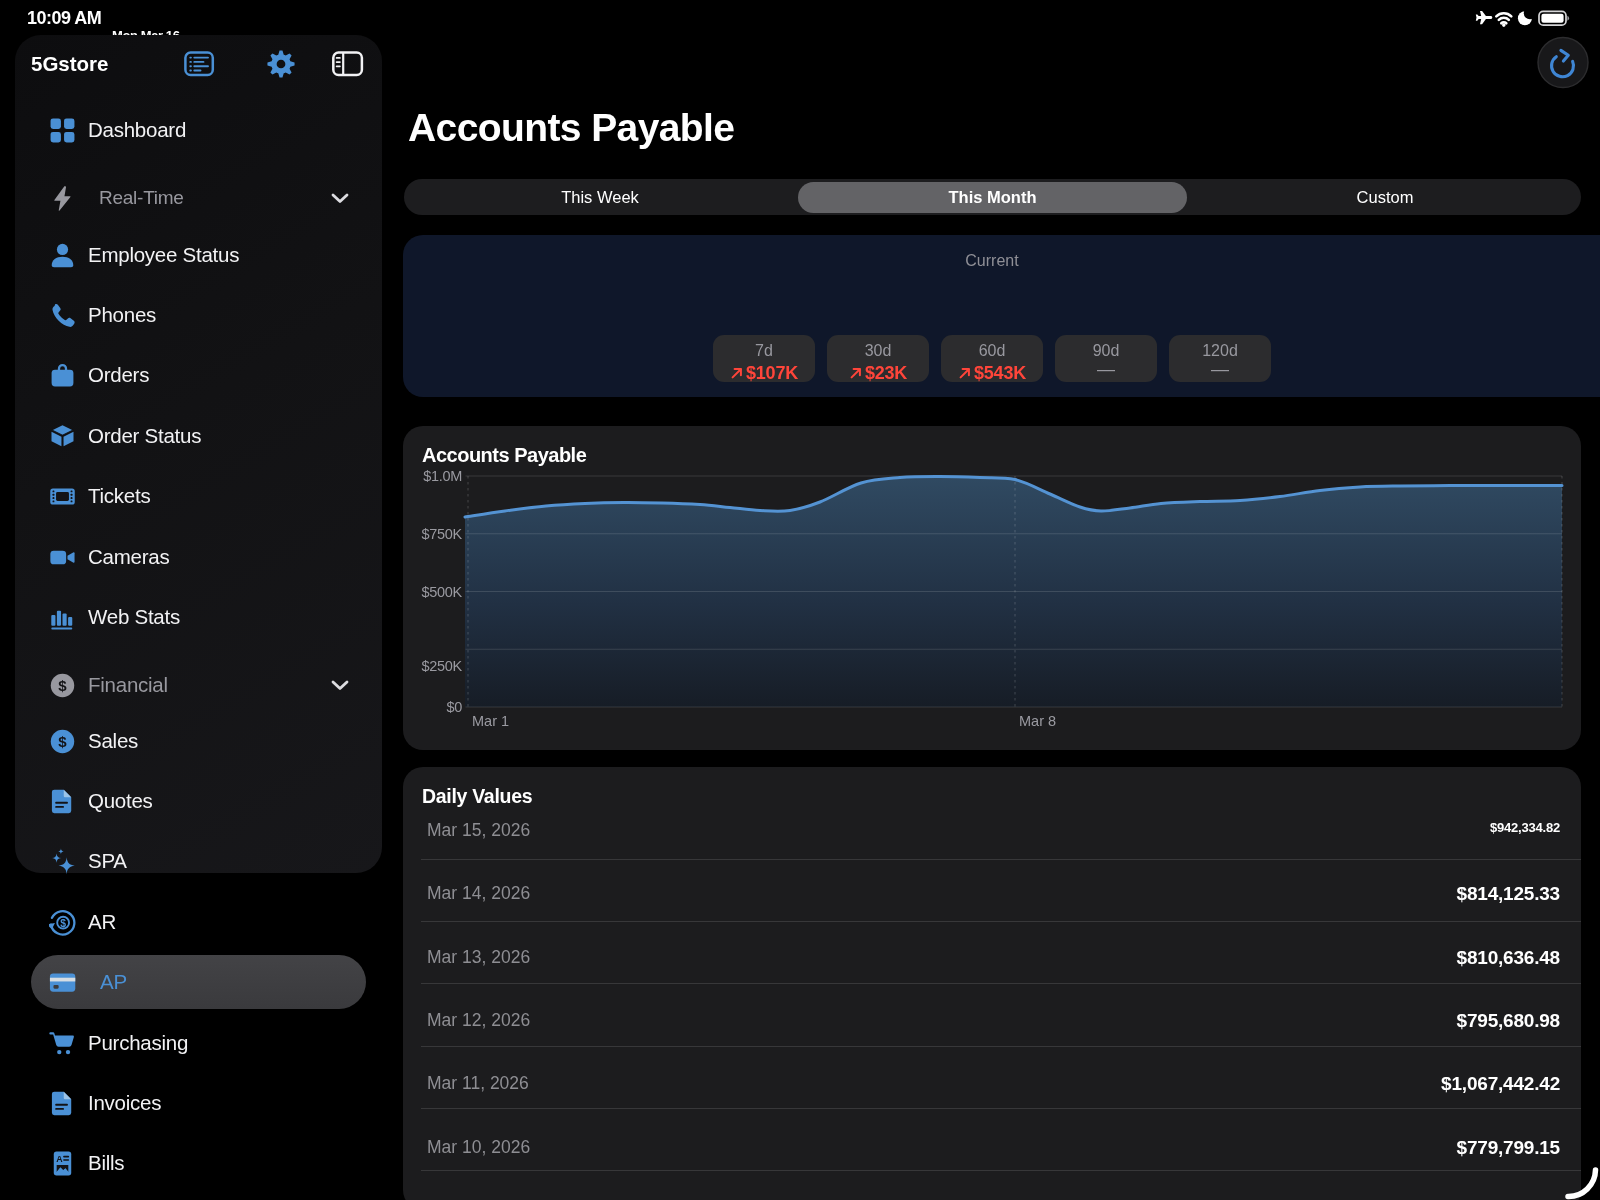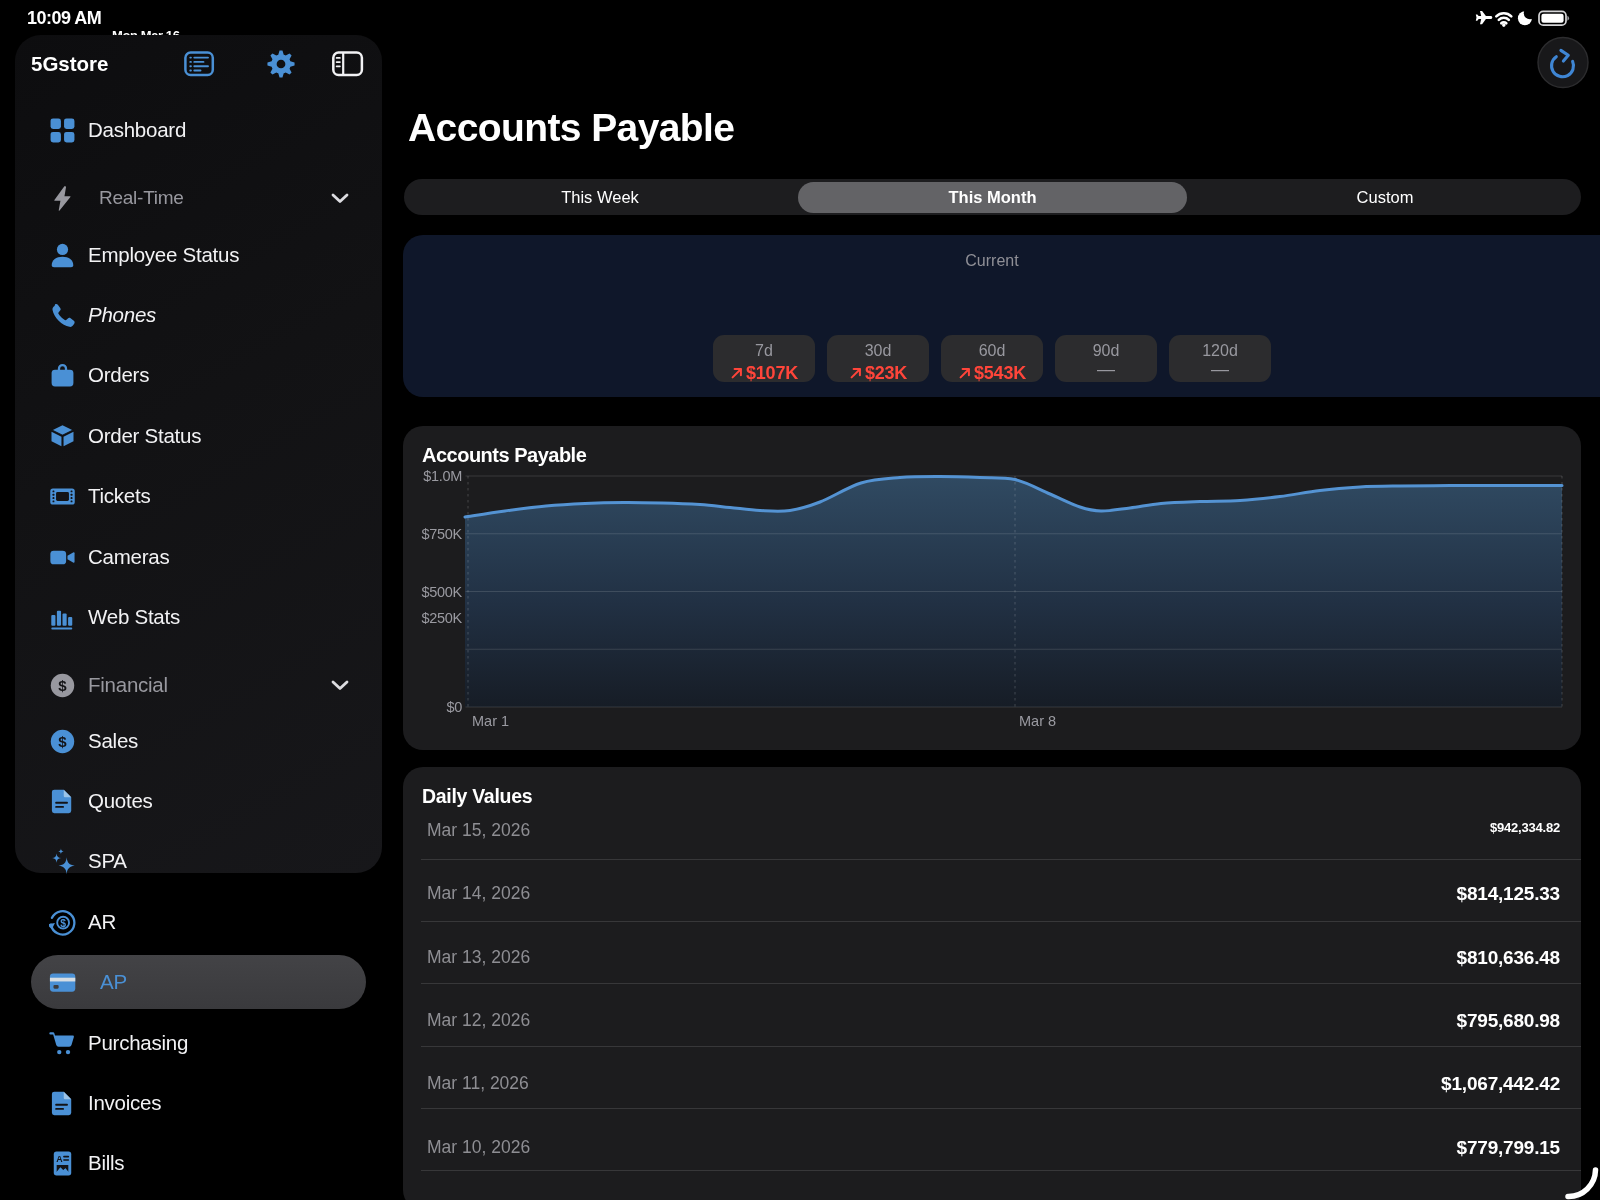--- a/index.html
+++ b/index.html
@@ -87,21 +87,21 @@
   <svg class="abs" style="left:33.5px; top:206.5px;" width="27" height="27" viewBox="0 0 26 26">
       <g fill="#4a90d5">
         <circle cx="13" cy="7.2" r="5.4"></circle>
         <path d="M13 14.2 c6.2 0 10.4 3.3 10.4 8.2 0 1.2-0.9 1.9-2.2 1.9 H4.8 c-1.3 0-2.2-0.7-2.2-1.9 0-4.9 4.2-8.2 10.4-8.2 z"></path>
       </g>
     </svg>
   <div class="abs" style="left:73px; top:207px; font-size:20.5px; line-height:26px; letter-spacing:-0.25px; color:#f2f2f4;">Employee Status</div>
   <svg class="abs" style="left:33.5px; top:266.5px;" width="27" height="27" viewBox="0 0 26 26">
       <path fill="#4a90d5" d="M5.9 2.1 c0.9-0.5 2-0.3 2.6 0.5 l2.3 3.1 c0.6 0.8 0.6 1.9-0.1 2.6 l-1.5 1.7 c-0.3 0.3-0.3 0.8-0.1 1.2 0.7 1.2 1.6 2.4 2.7 3.5 1.1 1.1 2.3 2 3.5 2.7 0.4 0.2 0.9 0.2 1.2-0.1 l1.7-1.5 c0.7-0.7 1.8-0.7 2.6-0.1 l3.1 2.3 c0.8 0.6 1 1.7 0.5 2.6 l-0.8 1.4 c-0.8 1.4-2.3 2.2-3.9 1.9 -3.6-0.7-7.3-2.8-10.4-5.9 C6.2 15 4.1 11.3 3.4 7.7 3.1 6.1 3.9 4.6 5.3 3.8 Z"></path>
     </svg>
-  <div class="abs" style="left:73px; top:267px; font-size:20.5px; line-height:26px; letter-spacing:-0.25px; color:#f2f2f4;font-style:italic;">Phones</div>
+  <div class="abs" style="left:73px; top:267px; font-size:20.5px; line-height:26px; letter-spacing:-0.25px; color:#f2f2f4;">Phones</div>
   <svg class="abs" style="left:33.5px; top:326.5px;" width="27" height="27" viewBox="0 0 26 26">
       <g fill="#4a90d5">
         <path d="M8.5 8.3 V6.4 a4.5 4.5 0 0 1 9.0 0 V8.3 h-2.2 V6.4 a2.3 2.3 0 0 0 -4.6 0 V8.3 Z"></path>
         <rect x="2.5" y="7.4" width="21" height="16.2" rx="3.3"></rect>
       </g>
     </svg>
   <div class="abs" style="left:73px; top:327px; font-size:20.5px; line-height:26px; letter-spacing:-0.25px; color:#f2f2f4;">Orders</div>
   <svg class="abs" style="left:33.5px; top:387.5px;" width="27" height="27" viewBox="0 0 26 26">
       <g fill="#4a90d5">
         <path d="M13 2.2 L22.8 7.0 L13 11.8 L3.2 7.0 Z"></path>
@@ -301,21 +301,21 @@
   <g stroke="rgba(255,255,255,0.18)" stroke-width="1" stroke-dasharray="2.5 3.5">
     <line x1="468" y1="476" x2="468" y2="707"></line>
     <line x1="1015" y1="476" x2="1015" y2="707"></line>
     <line x1="1562" y1="476" x2="1562" y2="707"></line>
   </g>
   <path fill="none" stroke="#5493d3" stroke-width="3" stroke-linecap="round" d="M465.0 517.0 C471.7 516.0 491.5 512.8 505.0 511.0 C518.5 509.2 532.7 507.2 546.0 506.0 C559.3 504.8 572.0 504.1 585.0 503.5 C598.0 502.9 611.2 502.6 624.0 502.5 C636.8 502.4 649.3 502.7 662.0 503.0 C674.7 503.3 688.7 503.8 700.0 504.5 C711.3 505.2 720.0 506.5 730.0 507.5 C740.0 508.5 750.0 510.0 760.0 510.5 C770.0 511.0 780.0 511.9 790.0 510.5 C800.0 509.1 808.2 506.6 820.0 502.0 C831.8 497.4 847.7 487.1 861.0 483.0 C874.3 478.9 886.8 478.6 900.0 477.5 C913.2 476.4 926.7 476.5 940.0 476.5 C953.3 476.5 967.5 477.0 980.0 477.5 C992.5 478.0 1003.3 476.8 1015.0 479.5 C1026.7 482.2 1039.2 489.4 1050.0 494.0 C1060.8 498.6 1071.5 504.2 1080.0 507.0 C1088.5 509.8 1092.7 510.8 1101.0 511.0 C1109.3 511.2 1120.0 509.2 1130.0 508.0 C1140.0 506.8 1149.3 504.6 1161.0 503.5 C1172.7 502.4 1186.8 502.0 1200.0 501.5 C1213.2 501.0 1226.7 501.3 1240.0 500.5 C1253.3 499.7 1266.7 498.2 1280.0 496.5 C1293.3 494.8 1306.7 492.1 1320.0 490.5 C1333.3 488.9 1346.7 487.8 1360.0 487.0 C1373.3 486.2 1385.0 486.2 1400.0 486.0 C1415.0 485.8 1433.3 485.7 1450.0 485.6 C1466.7 485.5 1481.3 485.6 1500.0 485.6 C1518.7 485.6 1551.7 485.6 1562.0 485.6"></path>
 </svg>
 <div class="abs" style="left:332px; top:468px; width:130px; text-align:right; font-size:14.5px; color:#9a9aa1; letter-spacing:-0.3px;">$1.0M</div>
 <div class="abs" style="left:332px; top:525.75px; width:130px; text-align:right; font-size:14.5px; color:#9a9aa1; letter-spacing:-0.3px;">$750K</div>
 <div class="abs" style="left:332px; top:583.5px; width:130px; text-align:right; font-size:14.5px; color:#9a9aa1; letter-spacing:-0.3px;">$500K</div>
-<div class="abs" style="left:332px; top:610px; width:130px; text-align:right; font-size:14.5px; color:#9a9aa1; letter-spacing:-0.3px;">$250K</div>
+<div class="abs" style="left:332px; top:658px; width:130px; text-align:right; font-size:14.5px; color:#9a9aa1; letter-spacing:-0.3px;">$250K</div>
 <div class="abs" style="left:332px; top:699px; width:130px; text-align:right; font-size:14.5px; color:#9a9aa1; letter-spacing:-0.3px;">$0</div>
 <div class="abs" style="left:472px; top:713px; font-size:14.5px; color:#9a9aa1;">Mar 1</div>
 <div class="abs" style="left:1019px; top:713px; font-size:14.5px; color:#9a9aa1;">Mar 8</div>
 
 <div class="abs" style="left:403px; top:767px; width:1178px; height:443px; border-radius:20px; background:#1c1c1e;">
   <div class="abs" style="left:19px; top:18px; font-size:19.5px; font-weight:bold; color:#fff; letter-spacing:-0.3px;">Daily Values</div>
   <div class="abs" style="left:24px; top:53px; font-size:17.5px; color:#8e8e93;">Mar 15, 2026</div>
   <div class="abs" style="right:21px; top:53px; font-size:13px; font-weight:bold; color:#fff; letter-spacing:-0.2px;">$942,334.82</div>
   <div class="abs" style="left:24px; top:116px; font-size:17.5px; color:#8e8e93;">Mar 14, 2026</div>
   <div class="abs" style="right:21px; top:116px; font-size:19px; font-weight:bold; color:#fff; letter-spacing:-0.2px;">$814,125.33</div>

